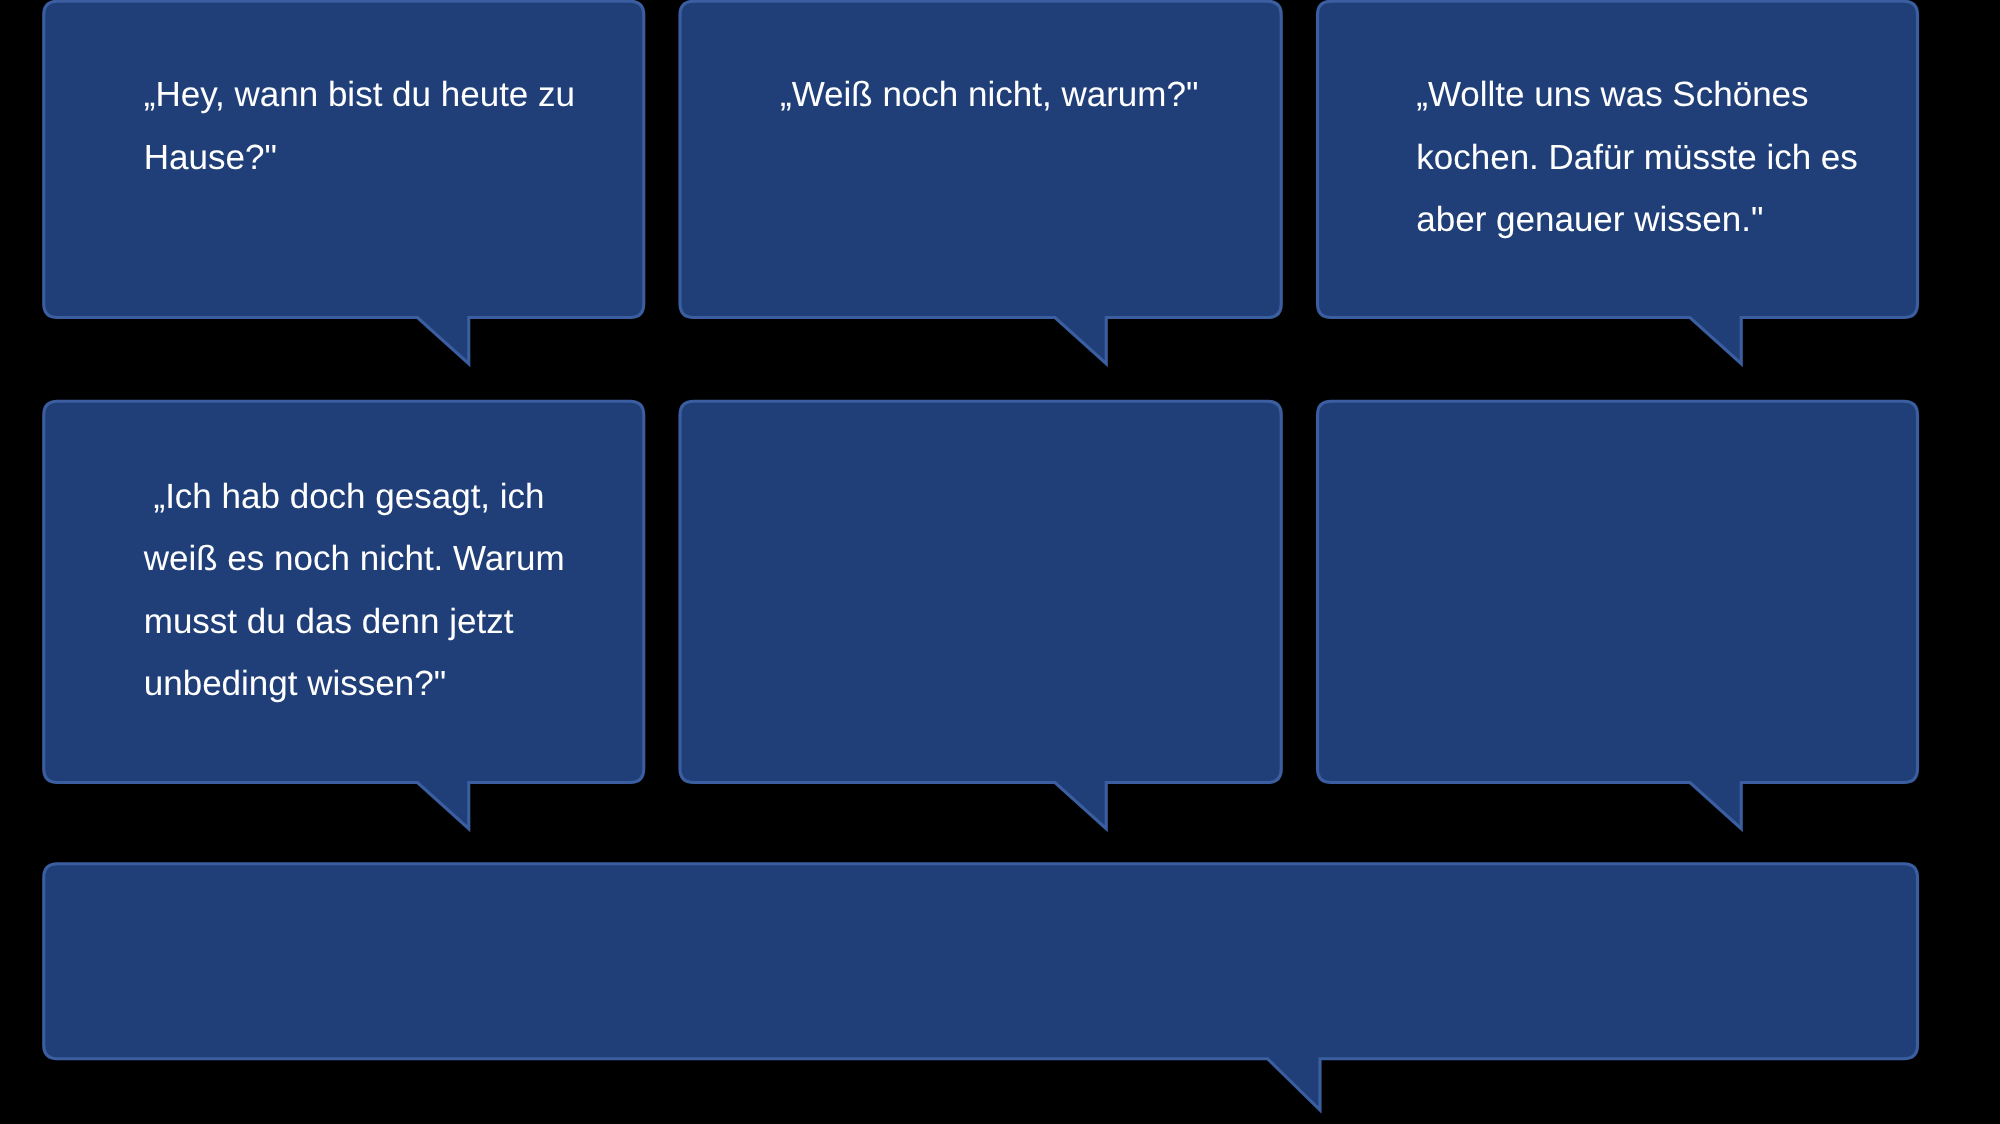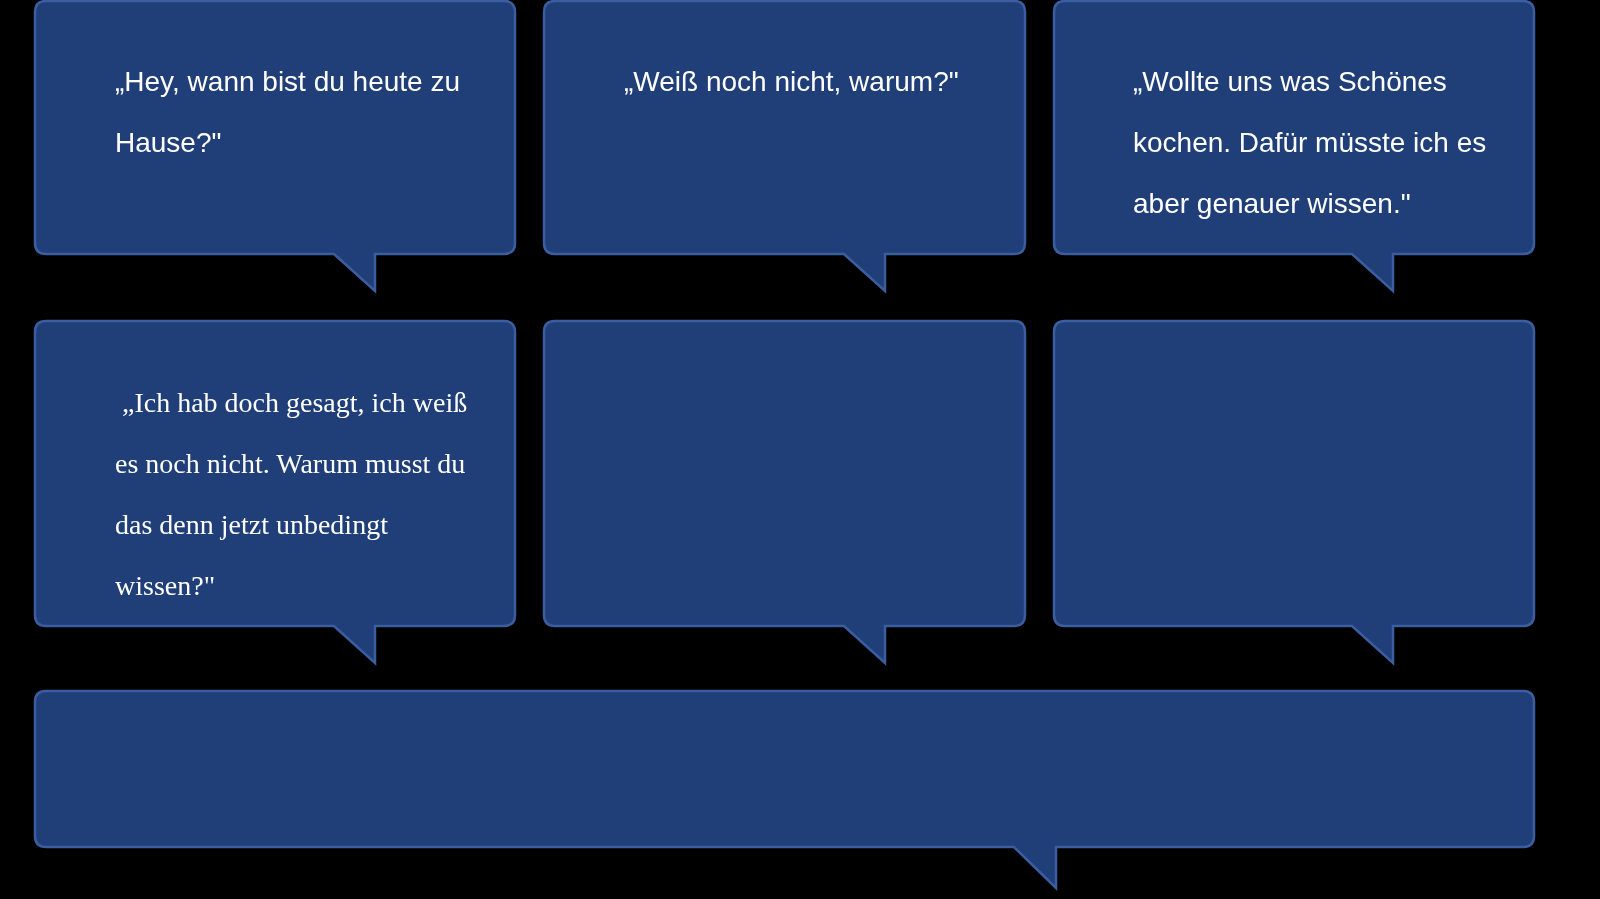--- a/index.html
+++ b/index.html
@@ -3,21 +3,21 @@
 <meta charset="utf-8">
 <style>
   html, body { margin:0; padding:0; }
   body {
     width:1600px; height:899px; background:#000000; position:relative; overflow:hidden;
     font-family:"Liberation Sans", "DejaVu Sans", sans-serif;
   }
   .bubble { position:absolute; }
   .bubble svg { position:absolute; left:0; top:0; overflow:visible; }
   .bubble .text {
-    position:absolute; color:#ffffff; font-size:28px; line-height:61px;
+    position:absolute; color:#ffffff; font-size:28px; line-height:50px;
     white-space:pre-wrap;
   }
 </style>
 </head>
 <body>
 
 <div class="bubble" style="left:34px;top:0px;width:482px;height:292px;">
   <svg width="482" height="292">
     <path d="M12,1 H470 Q481,1 481,12 V243 Q481,254 470,254 H341 V291 L300,254 H12 Q1,254 1,243 V12 Q1,1 12,1 Z" fill="#203f78" stroke="#3a5ea0" stroke-width="2.5"></path>
   </svg>
@@ -35,21 +35,21 @@
   <svg width="482" height="292">
     <path d="M12,1 H470 Q481,1 481,12 V243 Q481,254 470,254 H340 V291 L299,254 H12 Q1,254 1,243 V12 Q1,1 12,1 Z" fill="#203f78" stroke="#3a5ea0" stroke-width="2.5"></path>
   </svg>
   <div class="text" style="left:80px;top:51px;width:375px;">„Wollte uns was Schönes kochen. Dafür müsste ich es aber genauer wissen."</div>
 </div>
 
 <div class="bubble" style="left:34px;top:320px;width:482px;height:344px;">
   <svg width="482" height="344">
     <path d="M12,1 H470 Q481,1 481,12 V295 Q481,306 470,306 H341 V343 L300,306 H12 Q1,306 1,295 V12 Q1,1 12,1 Z" fill="#203f78" stroke="#3a5ea0" stroke-width="2.5"></path>
   </svg>
-  <div class="text" style="left:81px;top:52px;width:365px;font-family:Liberation Serif, serif;"> „Ich hab doch gesagt, ich weiß es noch nicht. Warum musst du das denn jetzt unbedingt wissen?"</div>
+  <div class="text" style="left:81px;top:52px;width:365px;"> „Ich hab doch gesagt, ich weiß es noch nicht. Warum musst du das denn jetzt unbedingt wissen?"</div>
 </div>
 
 <div class="bubble" style="left:543px;top:320px;width:483px;height:344px;">
   <svg width="483" height="344">
     <path d="M12,1 H471 Q482,1 482,12 V295 Q482,306 471,306 H342 V343 L301,306 H12 Q1,306 1,295 V12 Q1,1 12,1 Z" fill="#203f78" stroke="#3a5ea0" stroke-width="2.5"></path>
   </svg>
 </div>
 
 <div class="bubble" style="left:1053px;top:320px;width:482px;height:344px;">
   <svg width="482" height="344">

